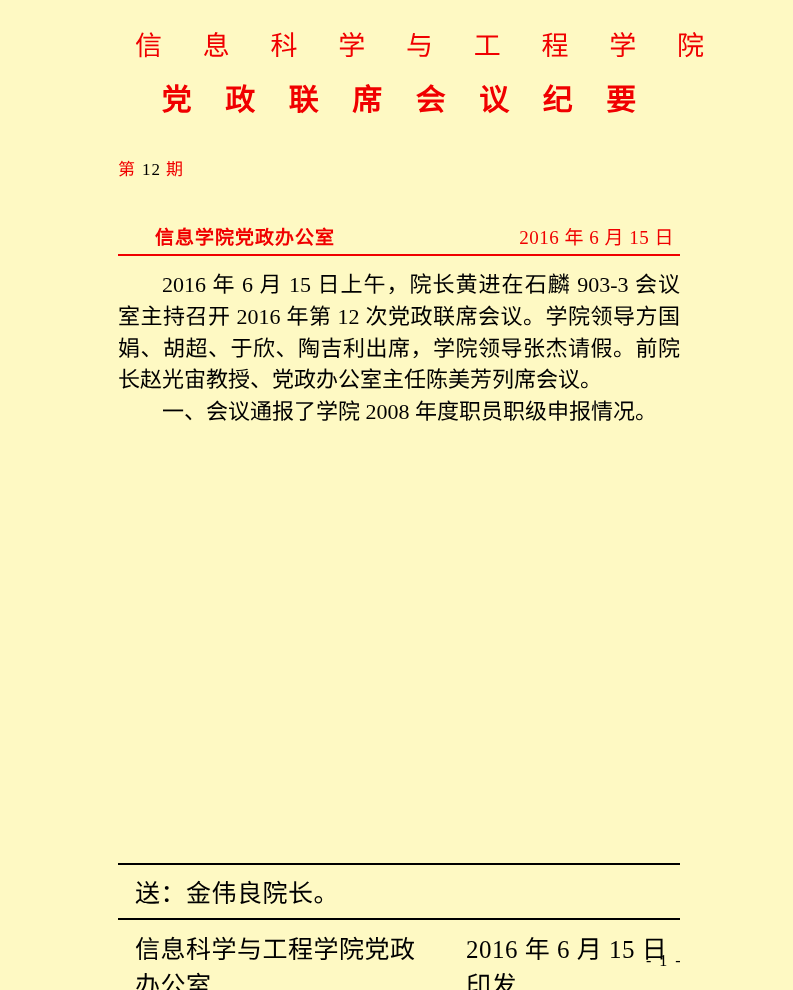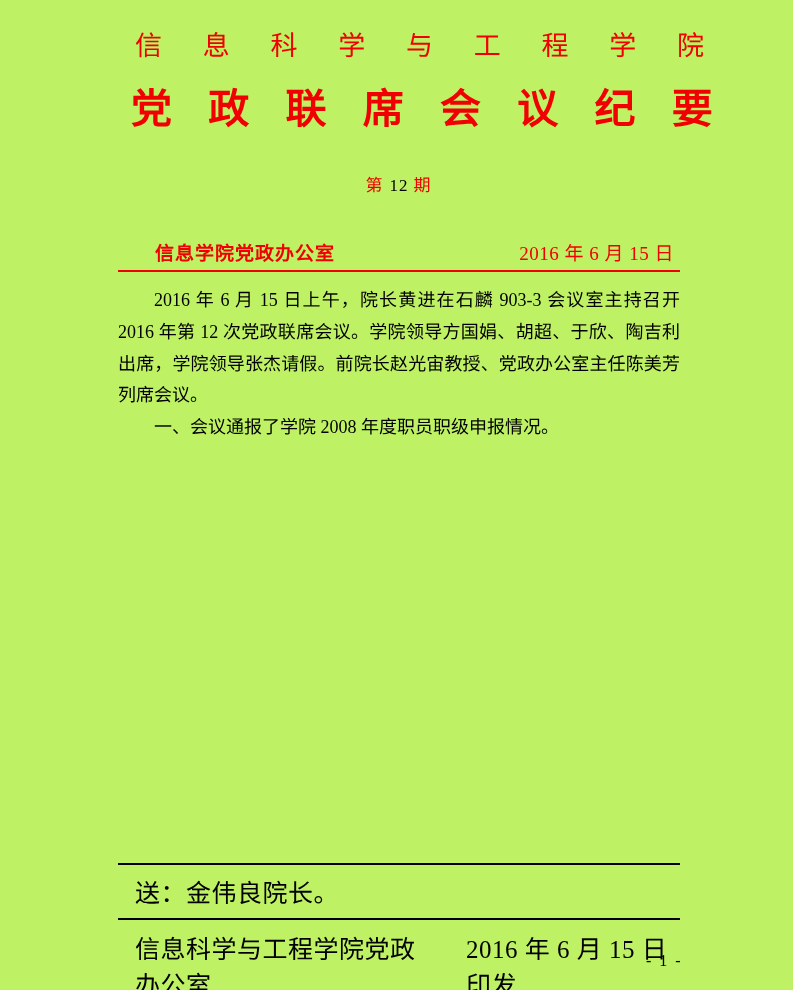--- a/index.html
+++ b/index.html
@@ -7,49 +7,48 @@
     --ink:#000000;
   }
   html,body{margin:0;padding:0;}
   body{
     width:793px;height:990px;background:#ffffff;
     font-family:"Liberation Serif","DejaVu Serif",serif;
     color:var(--ink);
     -webkit-font-smoothing:antialiased;
   }
   .page{
-    position:relative;width:793px;height:990px;background:#bef264;overflow:hidden;
+    position:relative;width:793px;height:990px;background:#fef9c3;overflow:hidden;
   }
   .content{
     position:absolute;left:118px;top:0;width:562px;
   }
   
   .college-title{
     margin:24px 0 0 0;
     text-align:center;
     color:var(--accent);
     font-size:27px;
     font-weight:normal;
     letter-spacing:17px;
     text-indent:17px; 
     white-space:nowrap;
   }
   .doc-title{
     margin:12px 0 0 0;
     text-align:center;
     color:var(--accent);
-    font-size:41px;
+    font-size:30px;
     font-weight:bold;
     letter-spacing:13px;
     text-indent:13px;
     white-space:nowrap;
   }
   .issue-line{
     margin-top:36px;
-    text-align:center;
     font-size:17px;
     color:var(--accent);
     letter-spacing:2px;
   }
   .issue-line .issue-number{
     color:var(--ink);
     padding:0 5px;
     letter-spacing:1px;
   }
   
@@ -62,21 +61,21 @@
     border-bottom:2px solid var(--accent);
     color:var(--accent);
     font-size:19px;
     gap:28px;
   }
   .masthead .office{font-weight:bold;letter-spacing:1px;}
   .masthead .date{letter-spacing:0.5px;}
   
   .body-text{
     margin-top:13px;
-    font-size:18px;
+    font-size:22px;
     line-height:31.8px;
     text-align:justify;
     color:var(--ink);
   }
   .body-text p{
     margin:0;
     text-indent:2em;
   }
   
   .footer{

